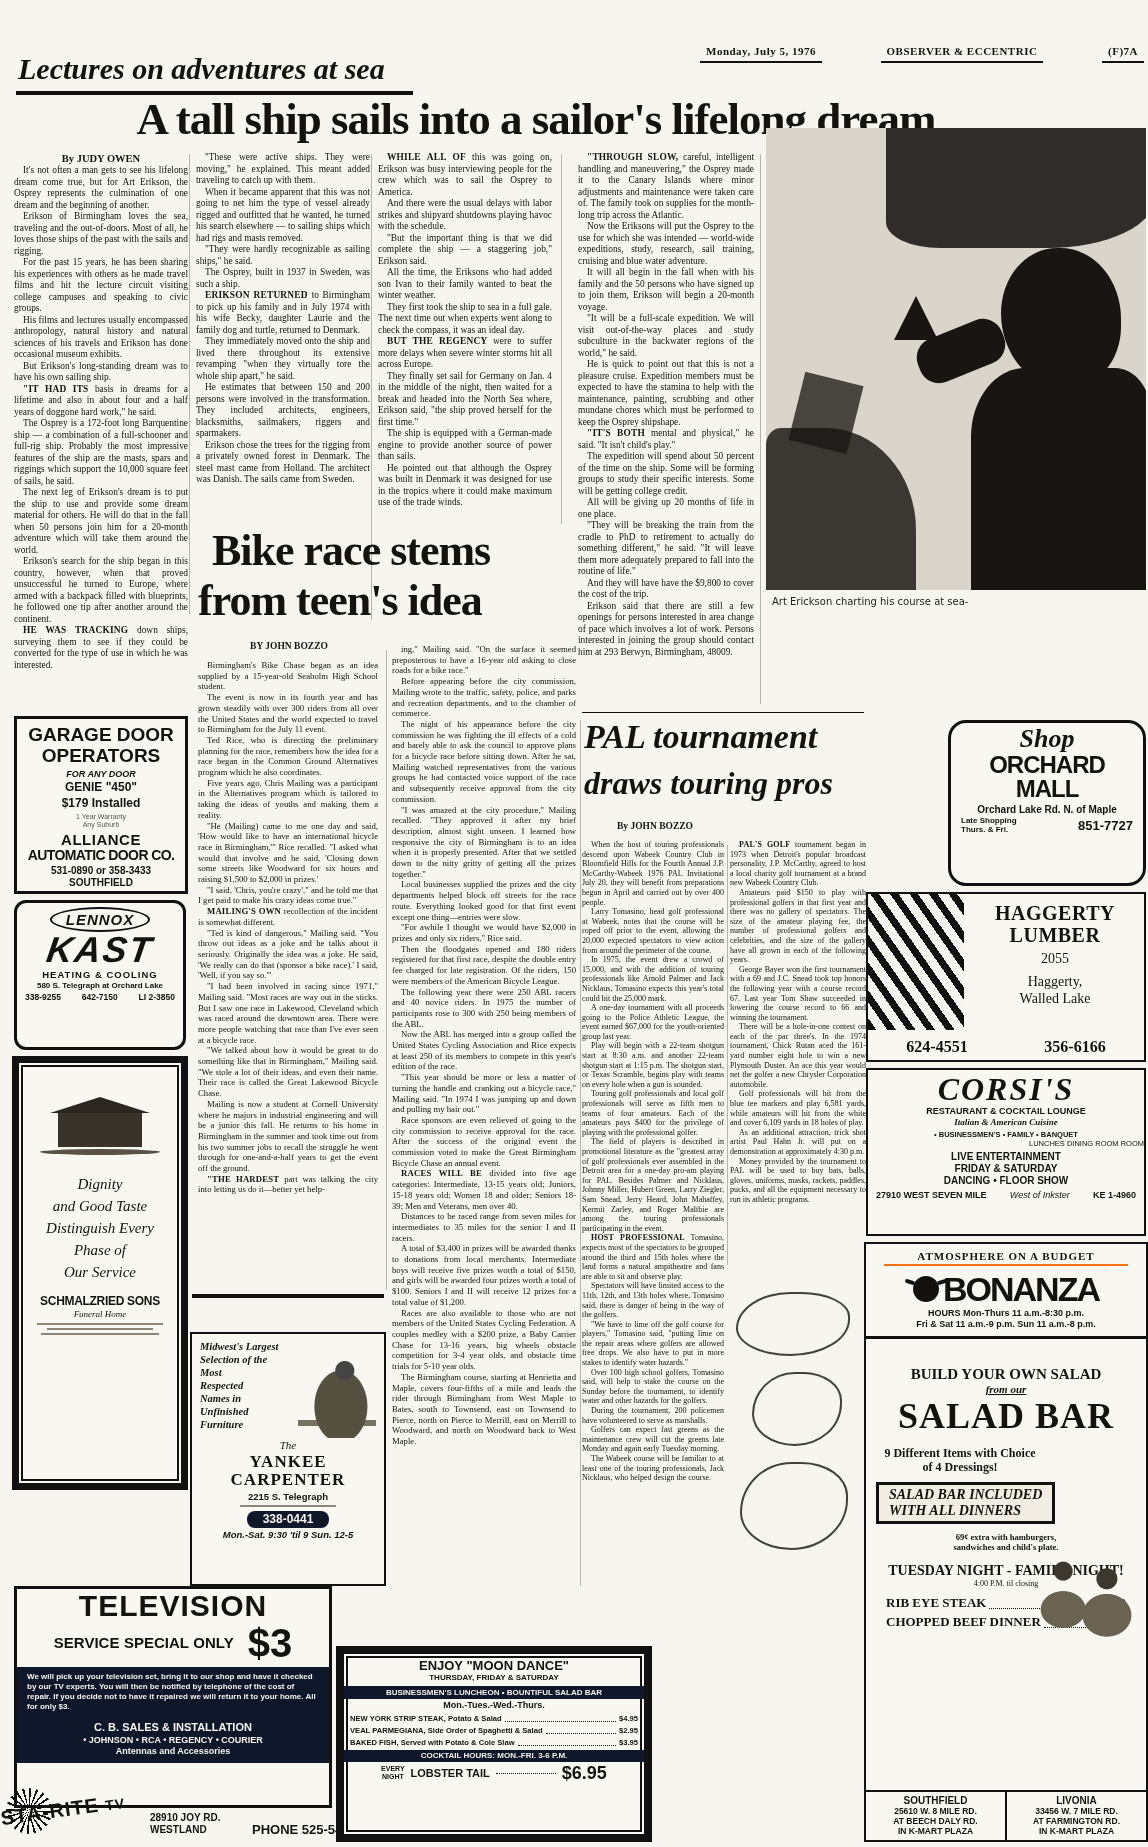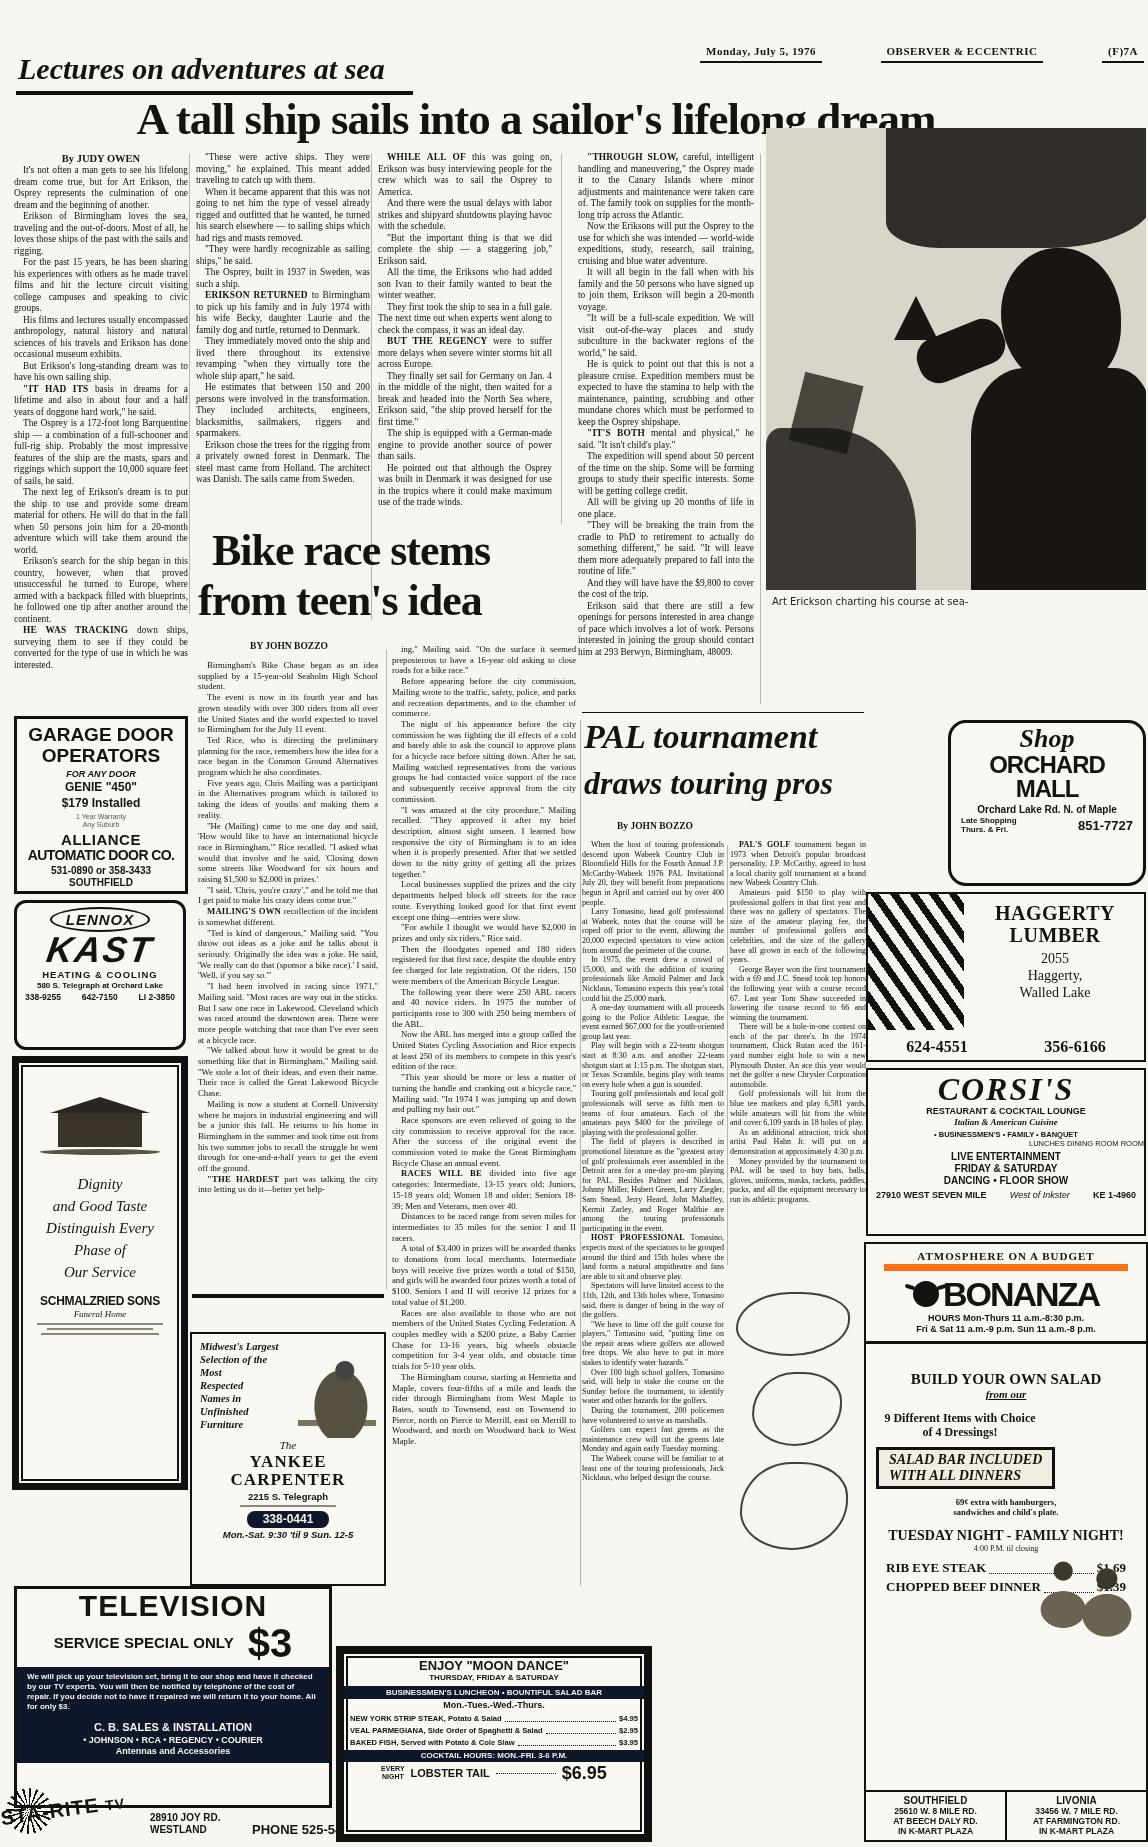--- a/index.html
+++ b/index.html
@@ -388,21 +388,21 @@
       <span style="font:bold 13px/15px 'Liberation Sans',sans-serif;">851-7727</span>
     </div>
   </div>
 
   <div id="ad-haggerty" class="ad">
     <div id="hag-stripes"></div>
     <div style="position:absolute;left:102px;top:8px;text-align:center;width:170px;">
       <div style="font:bold 20px/22px 'Liberation Serif',serif;letter-spacing:.5px;">HAGGERTY</div>
       <div style="font:bold 20px/22px 'Liberation Serif',serif;letter-spacing:.5px;">LUMBER</div>
       <div style="font:14px/17px 'Liberation Serif',serif;margin-top:4px;">2055</div>
-      <div style="font:14px/17px 'Liberation Serif',serif;">Haggerty,</div>
+      <div style="font:14px/17px 'Liberation Serif',serif;margin-top:6px;">Haggerty,</div>
       <div style="font:14px/17px 'Liberation Serif',serif;">Walled Lake</div>
     </div>
     <div style="position:absolute;left:0;bottom:4px;width:100%;display:flex;justify-content:space-around;font:bold 16px/18px 'Liberation Serif',serif;">
       <span>624-4551</span>
       <span>356-6166</span>
     </div>
   </div>
 
   <div id="ad-corsis" class="ad ctr">
     <div style="font:bold italic 32px/34px 'Liberation Serif',serif;letter-spacing:2px;">CORSI'S</div>
@@ -414,30 +414,31 @@
     <div style="font:bold 10px/12px 'Liberation Sans',sans-serif;">FRIDAY &amp; SATURDAY</div>
     <div style="font:bold 10px/12px 'Liberation Sans',sans-serif;">DANCING • FLOOR SHOW</div>
     <div style="display:flex;justify-content:space-between;padding:3px 8px 0;font:bold 9px/11px 'Liberation Sans',sans-serif;">
       <span>27910 WEST SEVEN MILE</span>
       <span style="font-weight:normal;font-style:italic;">West of Inkster</span>
       <span>KE 1-4960</span>
     </div>
   </div>
 
   <div id="ad-bonanza" class="ad ctr">
-    <div style="font:bold 11px/16px 'Liberation Serif',serif;letter-spacing:1px;border-bottom:7px solid #f97316;margin:4px 18px 0;">ATMOSPHERE ON A BUDGET</div>
+    <div style="font:bold 11px/16px 'Liberation Serif',serif;letter-spacing:1px;border-bottom:2px solid #f97316;margin:4px 18px 0;">ATMOSPHERE ON A BUDGET</div>
     <div style="margin-top:6px;">
       <span id="steer"></span>
       <span style="font:bold 34px/34px 'Liberation Sans',sans-serif;letter-spacing:-2px;vertical-align:middle;">BONANZA</span>
     </div>
     <div style="font:bold 9px/11px 'Liberation Sans',sans-serif;margin-top:2px;">HOURS Mon-Thurs 11 a.m.-8:30 p.m.</div>
     <div style="font:bold 9px/11px 'Liberation Sans',sans-serif;">Fri &amp; Sat 11 a.m.-9 p.m.  Sun 11 a.m.-8 p.m.</div>
     <div style="height:3px;background:#111;margin:6px 0;"></div>
     <div style="font:bold 15px/18px 'Liberation Serif',serif;margin-top:26px;">BUILD YOUR OWN SALAD</div>
     <div style="font:bold italic 11px/13px 'Liberation Serif',serif;text-decoration:underline;">from our</div>
+    <div style="font:bold 36px/40px 'Liberation Serif',serif;letter-spacing:1px;">SALAD BAR</div>
     <div id="salad-sketch"></div>
     <div style="width:160px;margin:10px 0 0 14px;font:bold 12px/14px 'Liberation Serif',serif;">
       <div>9 Different Items with Choice</div>
       <div>of 4 Dressings!</div>
     </div>
     <div style="margin:8px 0 0 10px;text-align:left;text-decoration:underline;">
       <span class="incl-box">
         <span>SALAD BAR INCLUDED</span><br>
         <span>WITH ALL DINNERS</span>
       </span>

